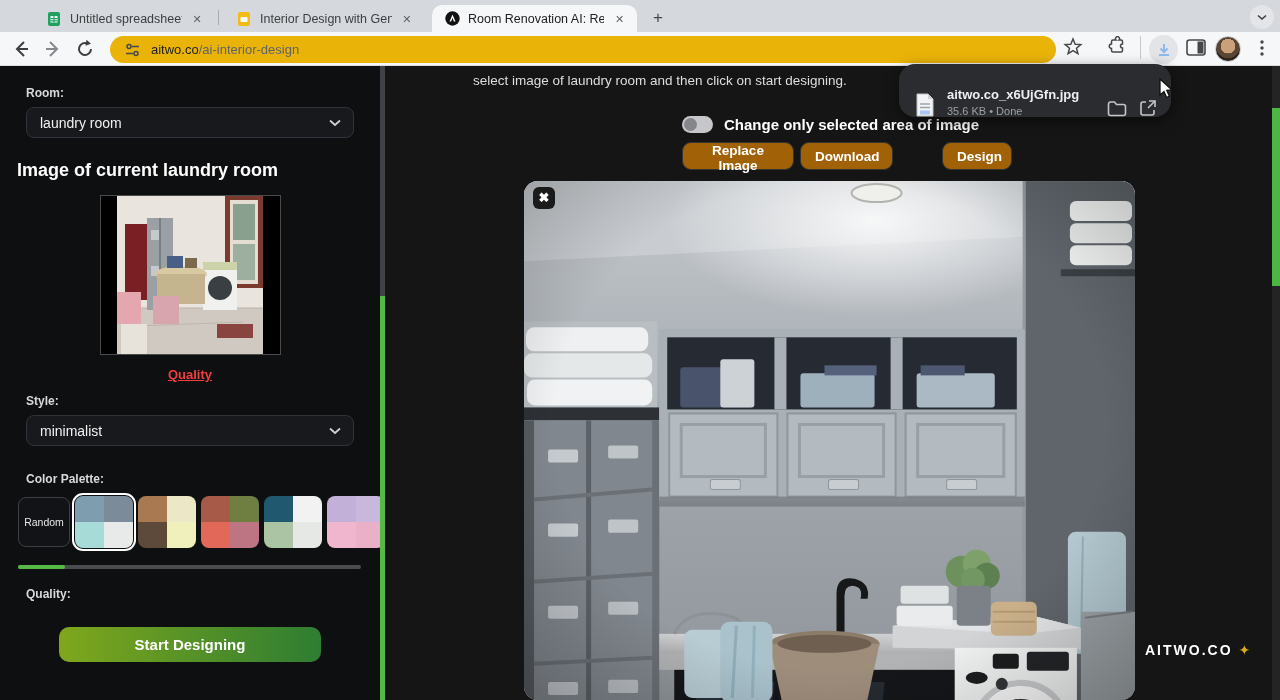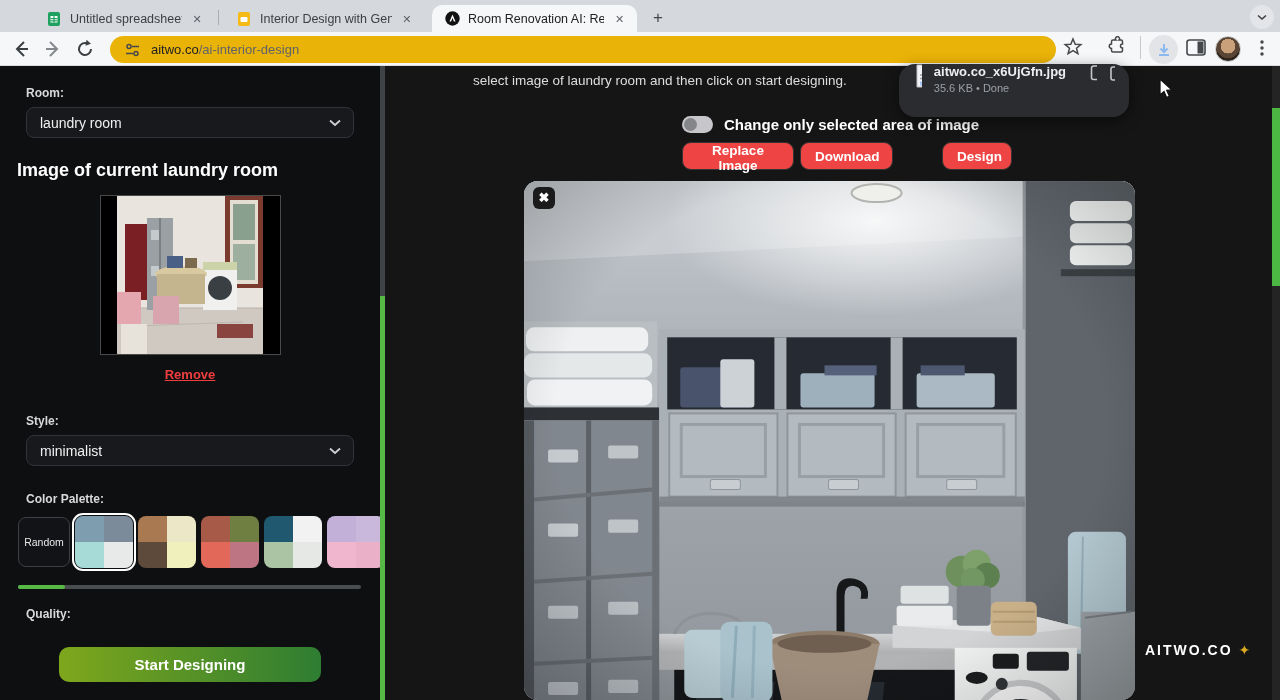--- a/index.html
+++ b/index.html
@@ -64,36 +64,36 @@
   #divider { position:absolute; left:380px; top:0; width:5px; height:634px; background:#3f4246; }
   #divider-green { position:absolute; left:0; top:230px; width:5px; height:404px; background:#56b845; }
 
   #main { position:absolute; left:385px; top:0; width:895px; height:634px; }
   #instruction { position:absolute; left:88px; top:7px; color:#dedede; font-size:13.5px; }
   #toggle-row { position:absolute; left:297px; top:50px; display:flex; align-items:center; gap:11px; }
   #toggle { width:31px; height:17px; border-radius:9px; background:#c7c7cb; position:relative; }
   #toggle .knob { position:absolute; left:2px; top:2px; width:13px; height:13px; border-radius:50%;
                   background:#84868a; }
   #toggle-label { color:#fff; font-size:15px; font-weight:bold; }
-  .act-btn { position:absolute; top:76px; height:28px; background:#ef4444; border:1px solid #343434;
+  .act-btn { position:absolute; top:76px; height:28px; background:#a16207; border:1px solid #343434;
              border-radius:9px; color:#fff; font-size:13.5px; font-weight:bold; padding:0 14px; }
   #img-card { position:absolute; left:139px; top:115px; width:611px; height:519px; border-radius:14px;
               overflow:hidden; background:#8e949a; }
   #close-btn { position:absolute; left:148px; top:121px; width:22px; height:22px; background:#1b1b1b;
                border:none; border-radius:6px; color:#fff; font-size:13px; font-weight:bold;
                line-height:20px; text-align:center; padding:0; }
   #watermark { position:absolute; left:760px; top:576px; color:#fff; font-weight:bold; font-size:14px;
                letter-spacing:2px; white-space:nowrap; }
   #watermark .spark { color:#d9a922; }
   #right-scroll { position:absolute; left:887px; top:0; width:8px; height:634px; background:#242424; }
   #right-thumb { position:absolute; left:0; top:42px; width:8px; height:178px; background:#4db743; }
 
   
-  #dl-bubble { position:absolute; left:899px; top:64px; width:230px; height:53px; background:#2b2c2f;
-               border-radius:16px; box-shadow:0 4px 14px rgba(0,0,0,.5); display:flex; align-items:flex-start;
+  #dl-bubble { position:absolute; left:899px; top:64px; width:272px; height:53px; background:#2b2c2f;
+               border-radius:16px; box-shadow:0 4px 14px rgba(0,0,0,.5); display:flex; align-items:flex-end;
                padding:0 14px 0 16px; gap:12px; z-index:30; }
   #dl-name { color:#eceef0; font-size:13px; font-weight:bold; }
   #dl-meta { color:#9aa0a6; font-size:11px; margin-top:3px; }
   #dl-bubble .spacer { flex:1; }
   #cursor { position:absolute; left:1158px; top:78px; z-index:40; }
 </style>
 </head>
 <body>
 
 <div id="tabstrip">
@@ -223,23 +223,23 @@
         <ellipse cx="64" cy="78" rx="26" ry="8" fill="#d8c9a0"></ellipse>
         <rect x="40" y="78" width="48" height="30" fill="#c4b58e"></rect>
         <rect x="50" y="60" width="16" height="12" fill="#4a5f86"></rect>
         <rect x="68" y="62" width="12" height="10" fill="#7b6a4e"></rect>
         <rect x="0" y="96" width="24" height="32" fill="#e4a7b0"></rect>
         <rect x="36" y="100" width="26" height="28" fill="#d8a5ae"></rect>
         <rect x="100" y="128" width="36" height="14" fill="#8a4440"></rect>
         <rect x="4" y="128" width="26" height="30" fill="#e7e2da"></rect>
       </svg>
     </div>
-    <a id="remove" href="#">Remove</a>
-
-    <div class="flabel" style="margin-top:32px;">Style:</div>
+    <a id="remove" href="#">Quality</a>
+
+    <div class="flabel" style="margin-top:12px;">Style:</div>
     <div class="select">
       <span>minimalist</span>
       <svg width="12" height="8">
           <path d="M1 1.5 L6 6 L11 1.5" stroke="#cfd2d6" stroke-width="1.7" fill="none"></path>
         </svg>
     </div>
 
     <div class="flabel" style="margin-top:26px;">Color Palette:</div>
     <div id="palette-row">
       <div id="random-btn">Random</div>

